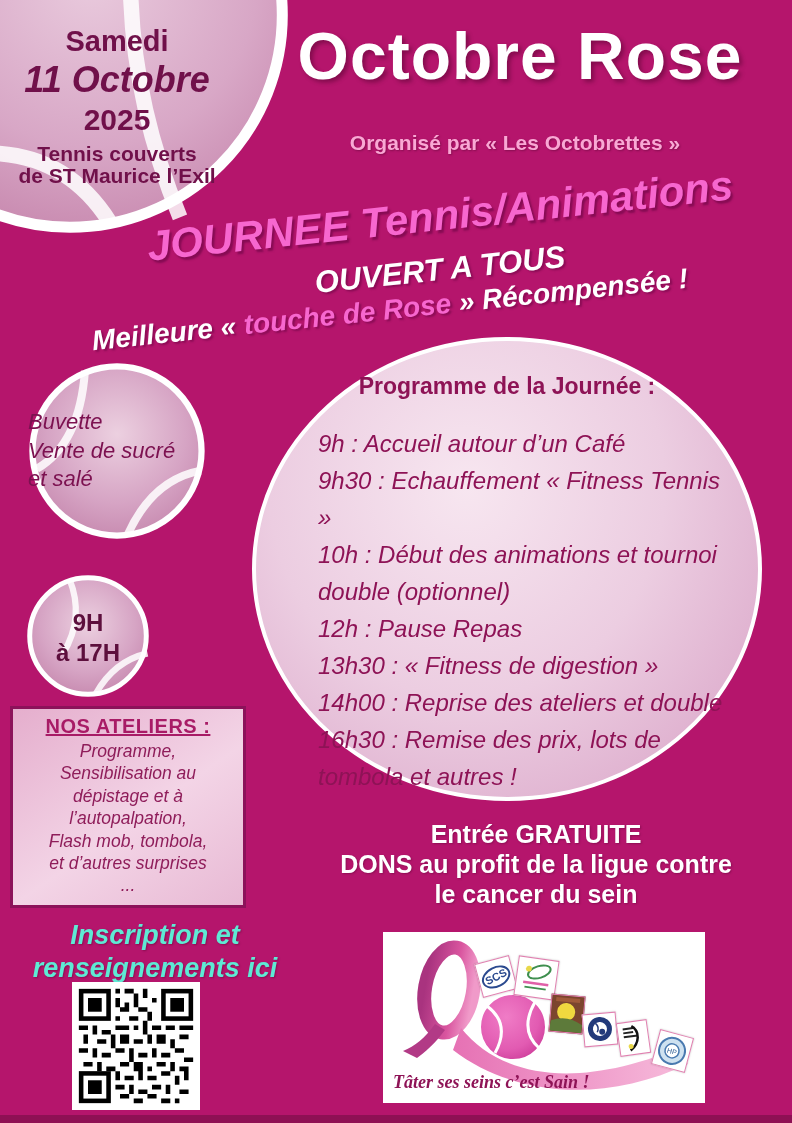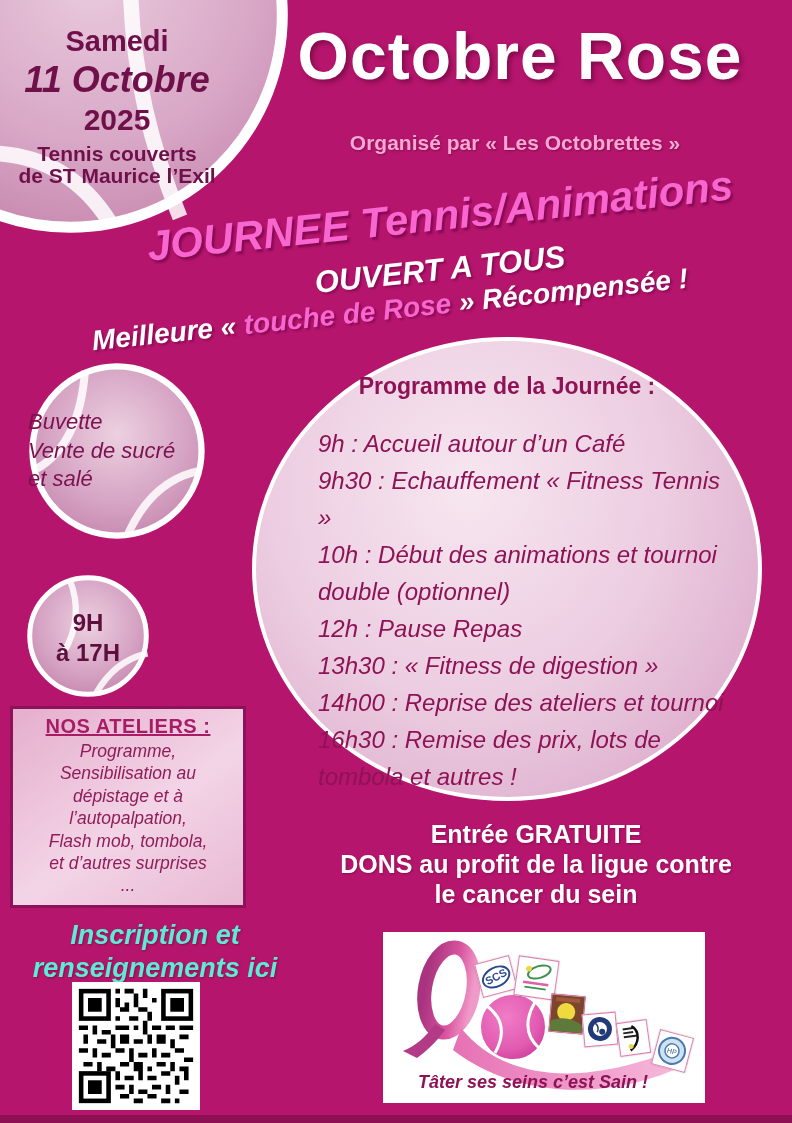--- a/index.html
+++ b/index.html
@@ -122,23 +122,23 @@
     position:absolute; background:#fff; border:1.5px solid #e080b0;
     box-shadow:0 0 2px rgba(0,0,0,.25); overflow:hidden;
   }
   .logo .oval{
     position:absolute; left:50%; top:50%; transform:translate(-50%,-50%) rotate(-12deg);
     border:2px solid #2b4a8f; border-radius:50%;
     color:#2b4a8f; font-size:11px; font-weight:bold;
     width:26px; height:17px; line-height:17px; text-align:center;
   }
   .tagline{
-    position:absolute; left:10px; bottom:10px; width:280px; text-align:center;
+    position:absolute; left:10px; bottom:10px; width:280px; 
     color:#8e1356; font-size:18px; font-weight:bold; font-style:italic;
-    font-family:Liberation Sans, sans-serif;
+    font-family:Liberation Serif, serif;
   }
 </style>
 </head>
 <body>
 
 <div class="poster">
 
   <div class="ball" style="left:-150px;top:-205px;width:440px;height:440px;">
     <svg viewBox="0 0 200 200">
       <defs>
@@ -219,21 +219,21 @@
   </div>
 
   <div class="programme">
     <div class="p-title">Programme de la Journée :</div>
     <div class="p-body">
       <div>9h : Accueil autour d’un Café</div>
       <div>9h30 : Echauffement «  Fitness Tennis »</div>
       <div>10h : Début des animations et tournoi double (optionnel)</div>
       <div>12h : Pause Repas</div>
       <div>13h30 : « Fitness de digestion »</div>
-      <div>14h00 : Reprise des ateliers et tournoi</div>
+      <div>14h00 : Reprise des ateliers et double</div>
       <div>16h30 : Remise des prix, lots de tombola et autres !</div>
     </div>
   </div>
 
   <div class="entry">
     <div>Entrée GRATUITE</div>
     <div>DONS au profit de la ligue contre</div>
     <div>le cancer du sein</div>
   </div>
 

